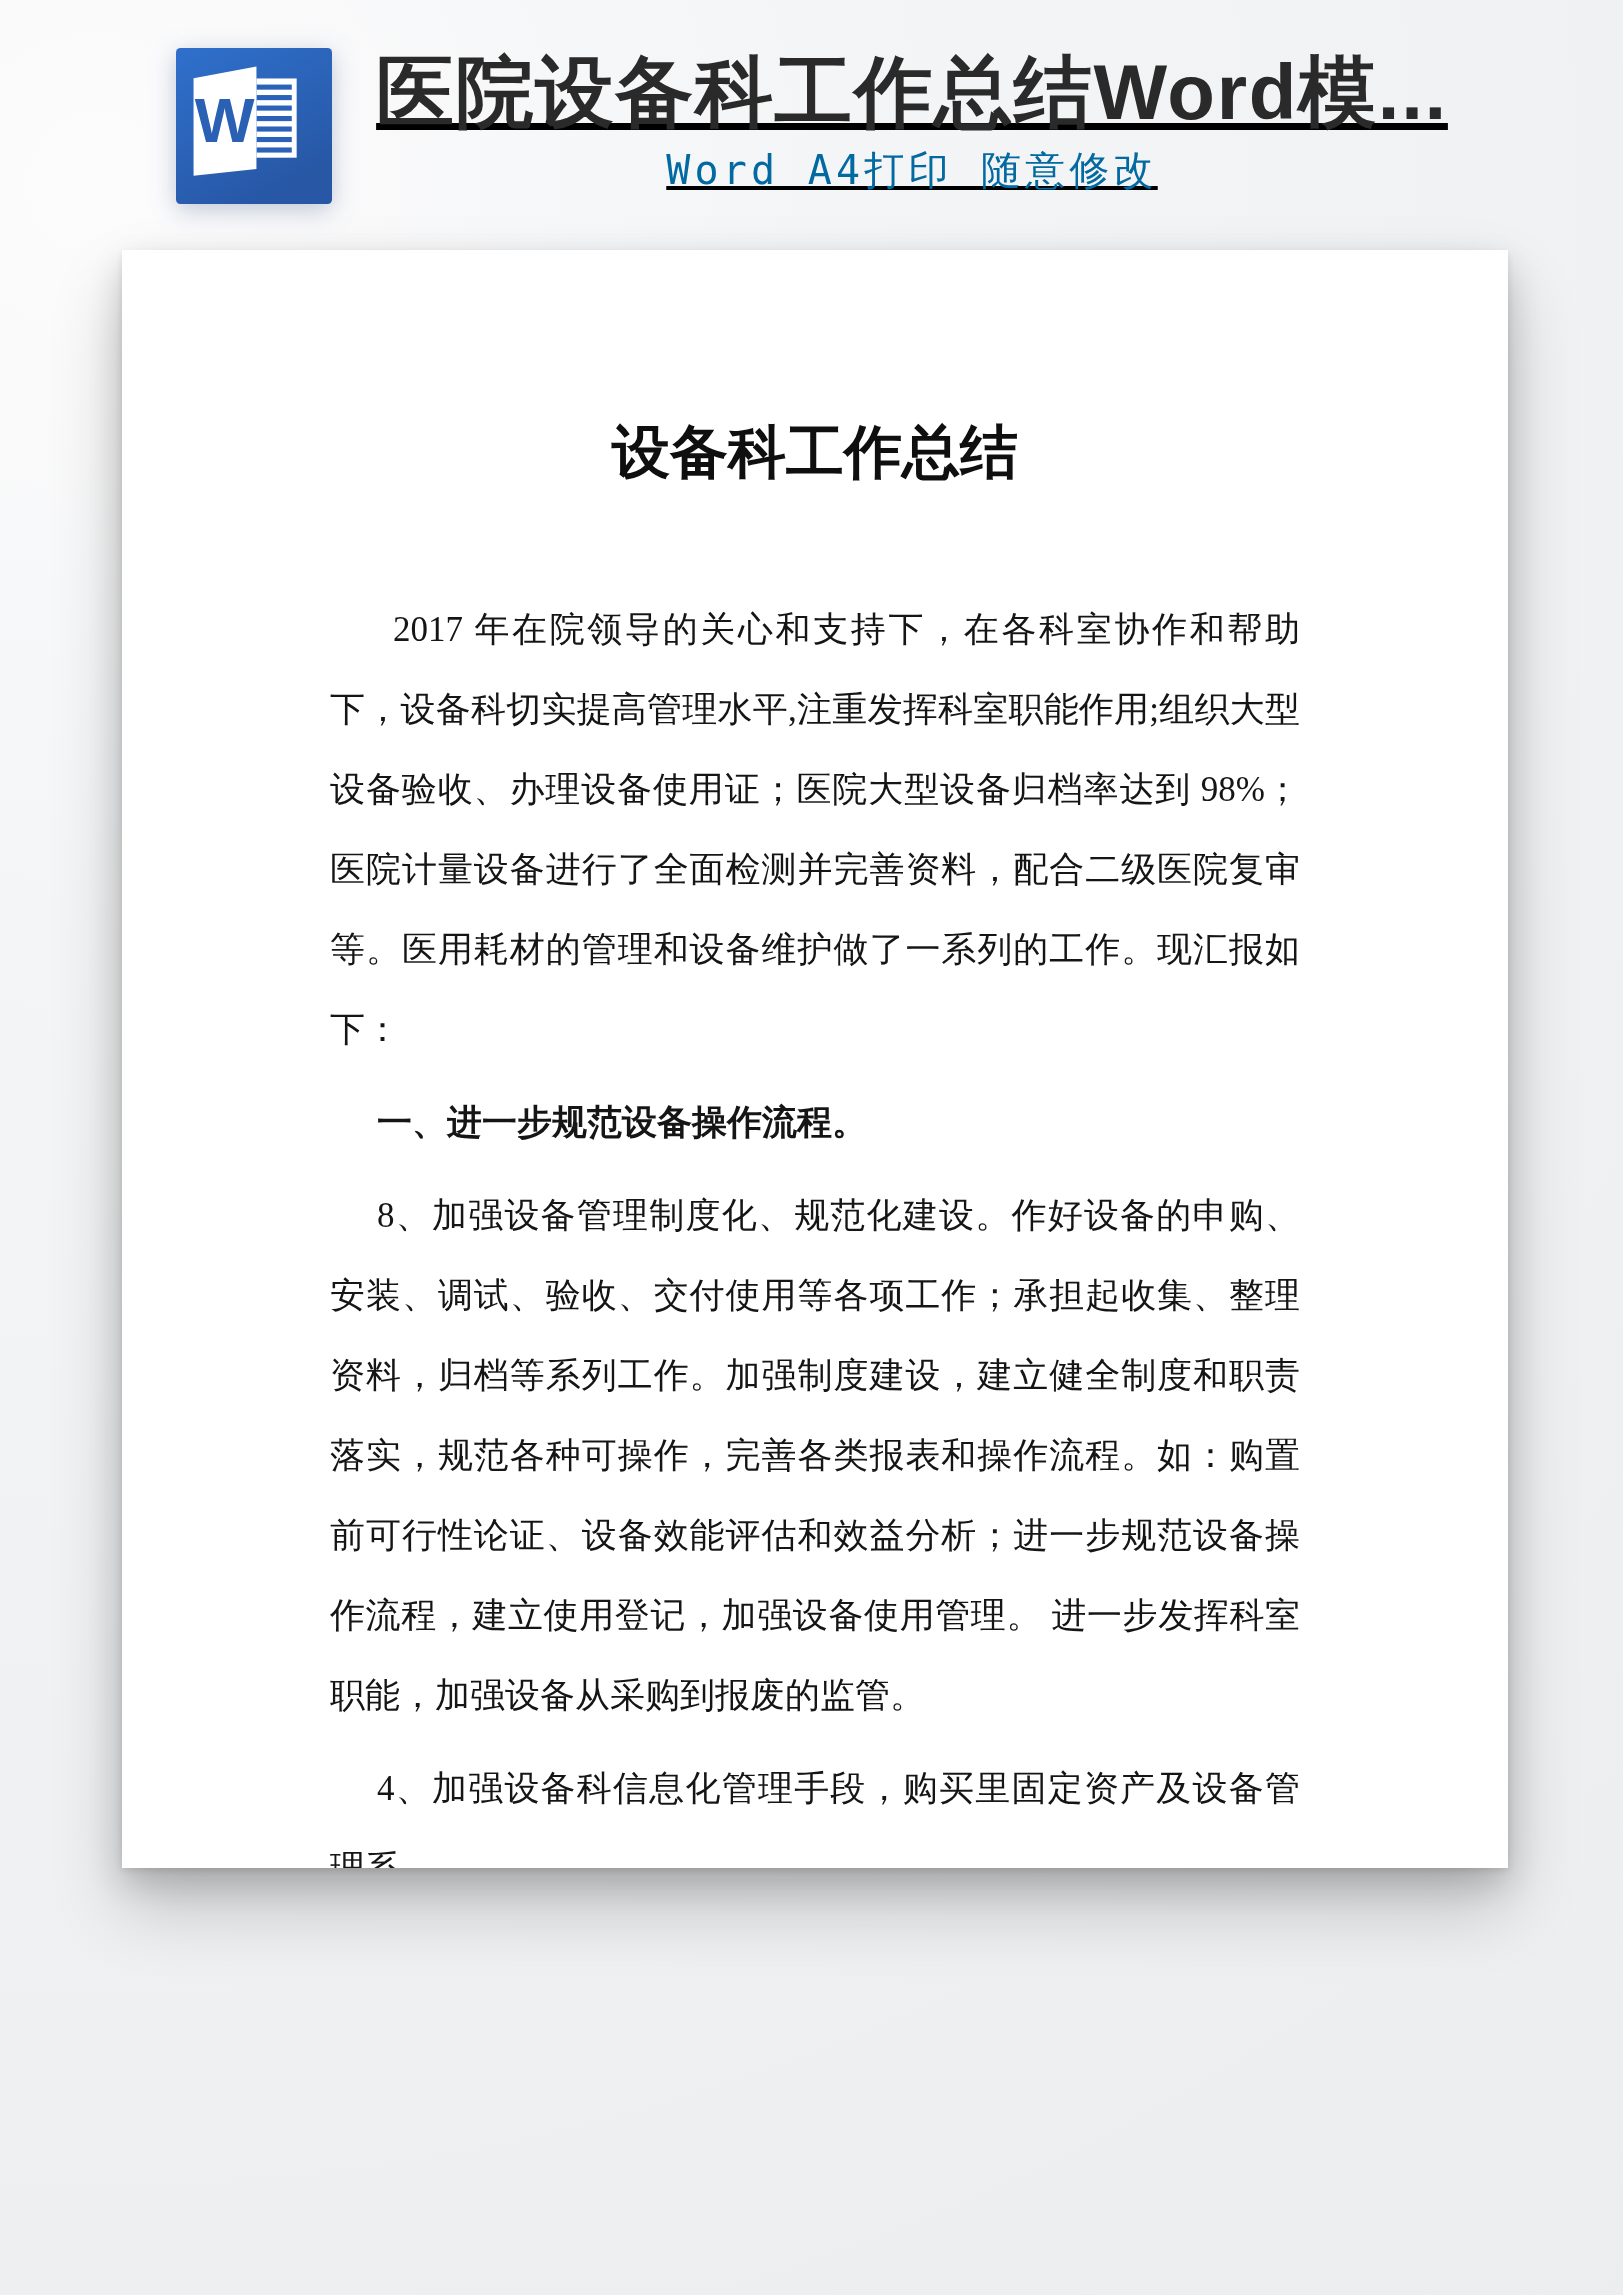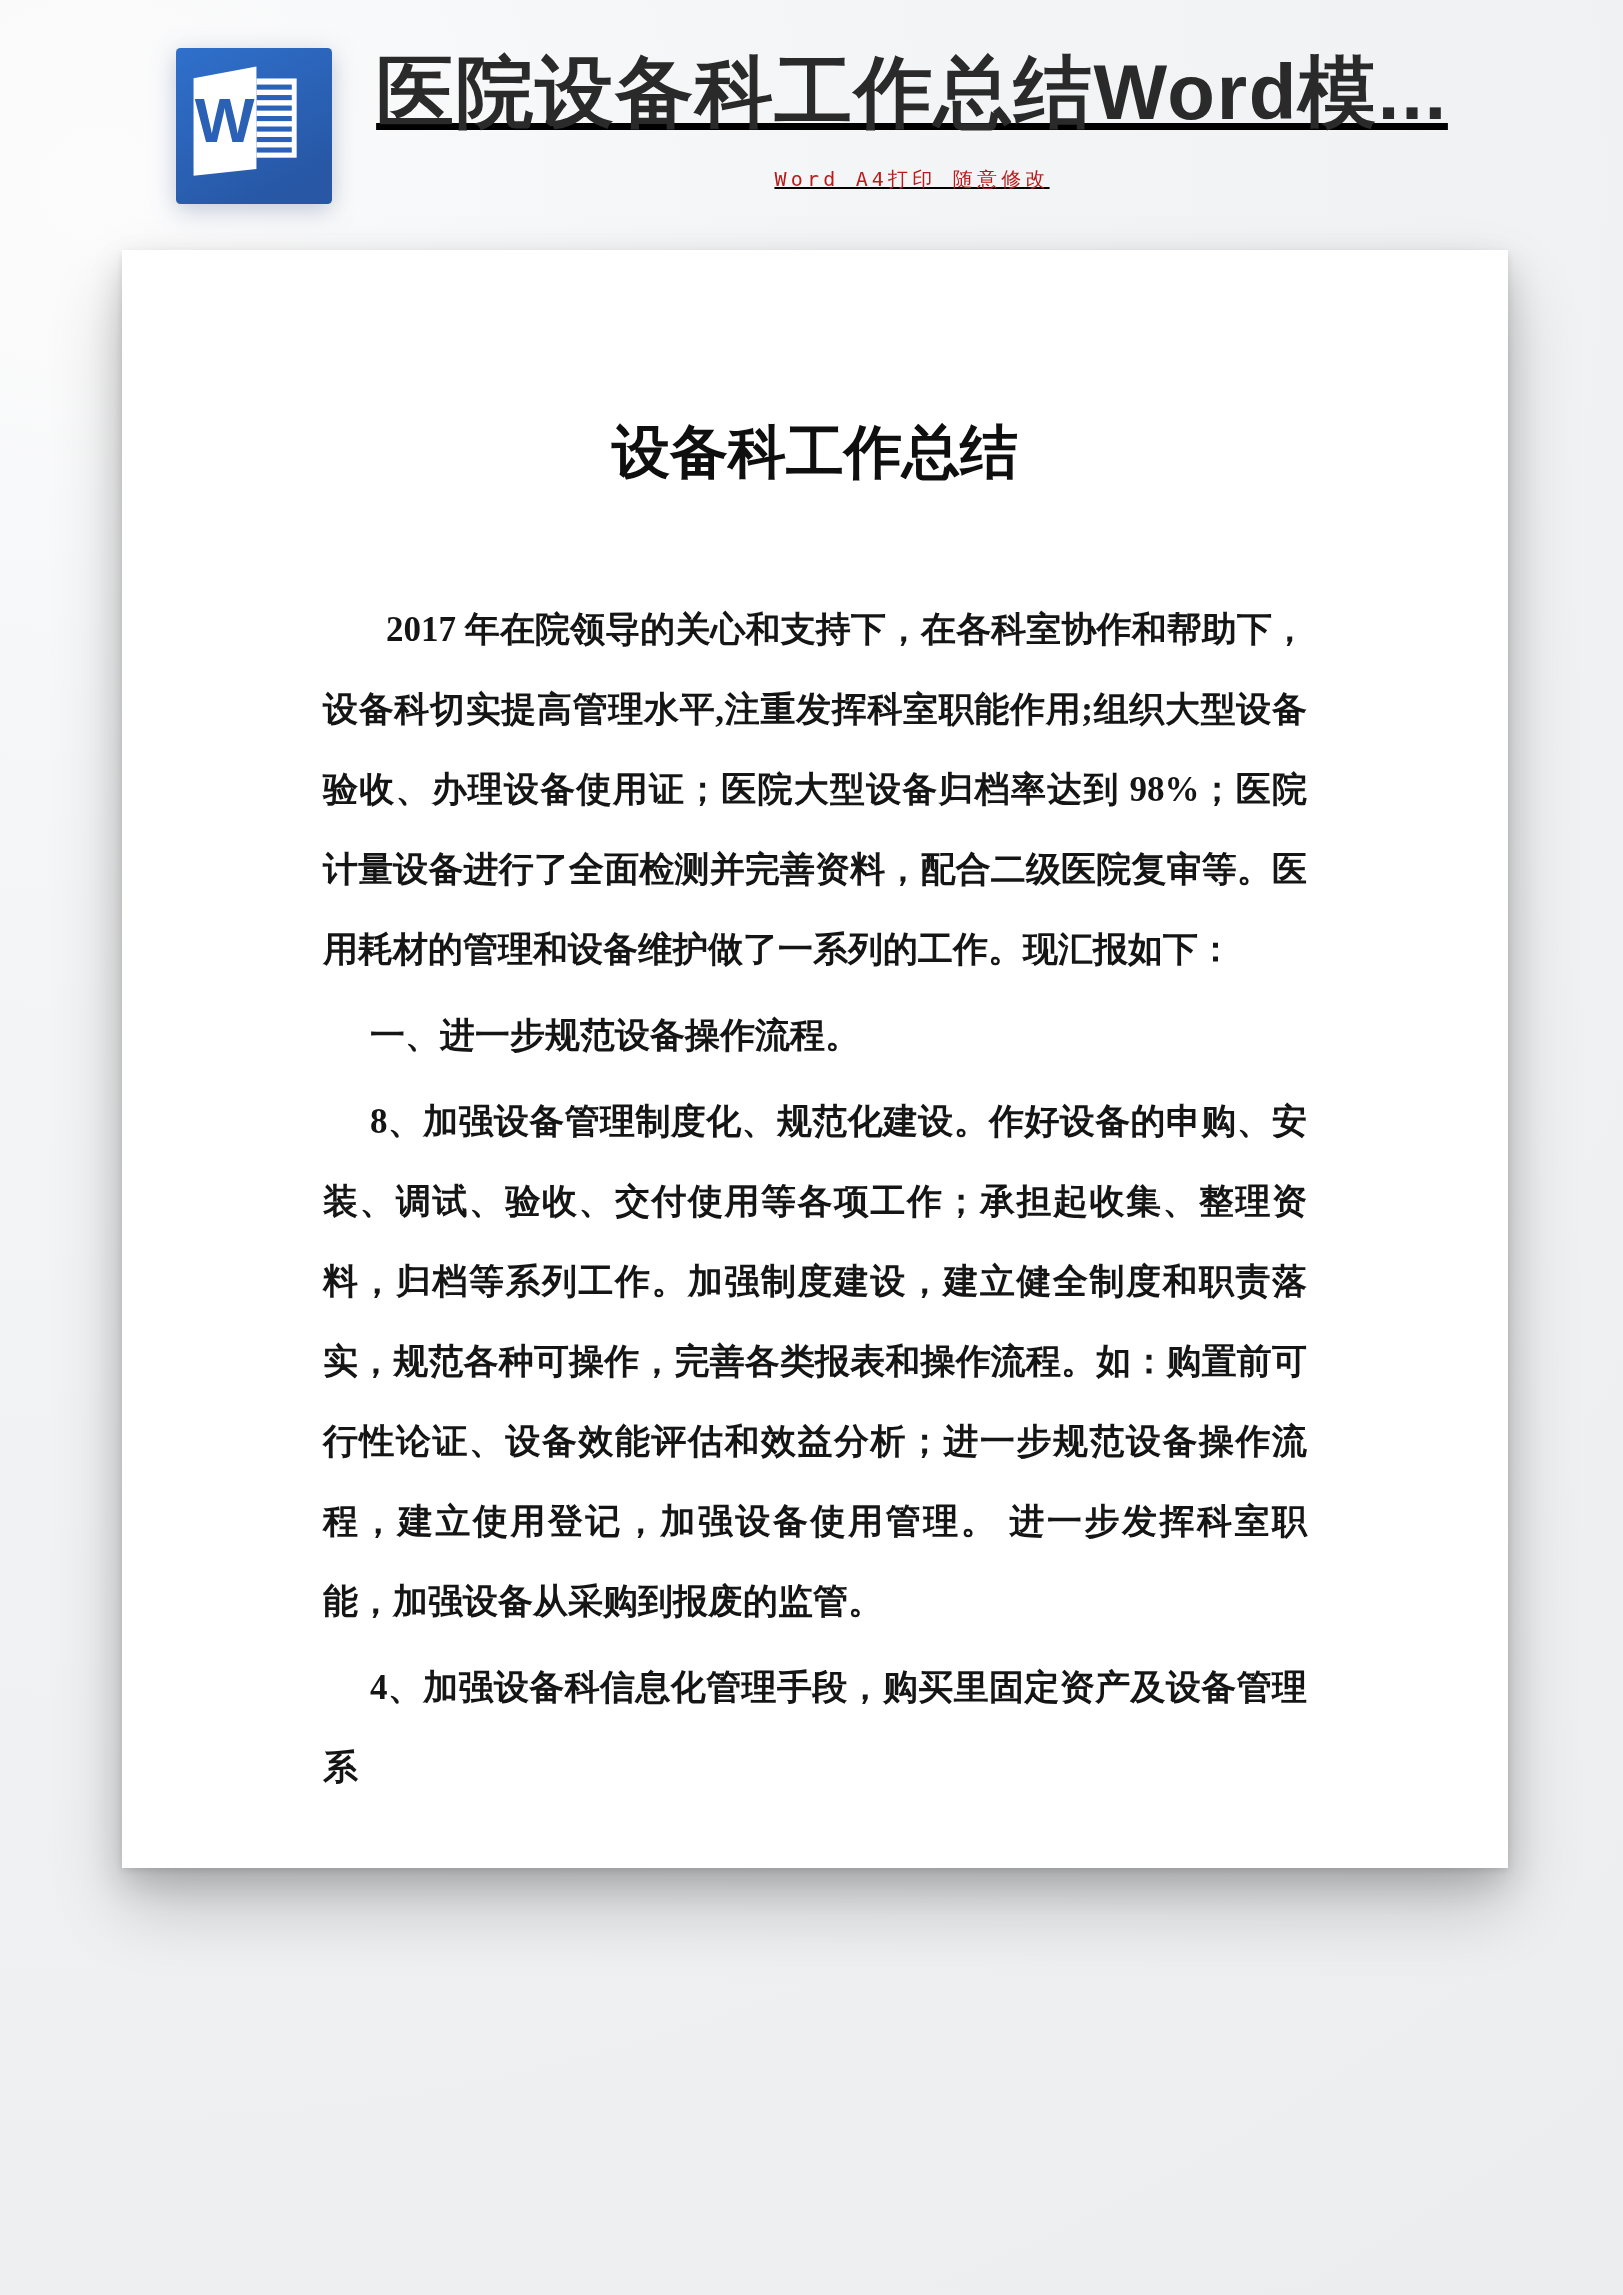--- a/index.html
+++ b/index.html
@@ -39,24 +39,24 @@
     margin: 0;
     font-family: "Liberation Sans", "DejaVu Sans", sans-serif;
     font-size: 78px;
     font-weight: 700;
     line-height: 1.15;
     color: #2a2a2a;
     letter-spacing: 1.7px;
     white-space: nowrap;
   }
   .header-subtitle {
-    margin-top: 28px;
+    margin-top: 5px;
     font-family: "DejaVu Sans Mono", "Liberation Mono", monospace;
-    font-size: 20px;
-    color: #b91c1c;
+    font-size: 40px;
+    color: #0369a1;
     letter-spacing: 4.2px;
     white-space: nowrap;
   }
 
   
   .page {
     position: absolute;
     left: 122px;
     top: 250px;
     width: 1386px;
@@ -79,21 +79,21 @@
     color: #0f0f0f;
   }
   .doc-body {
     margin-top: 106px;
     font-family: "Liberation Serif", "DejaVu Serif", serif;
     font-size: 35px;
     line-height: 80px;
     color: #151515;
     text-align: justify;
   }
-  .doc-body p { margin: 6px; padding: 0; font-weight: bold; }
+  .doc-body p { margin: 13px; padding: 0; }
   .p-intro   { text-indent: 63px; }
   .p-item    { text-indent: 47px; }
   .p-heading { text-indent: 47px; font-weight: 700; }
 </style>
 </head>
 <body>
 
 <div class="header">
 
   <div class="word-icon-box">

